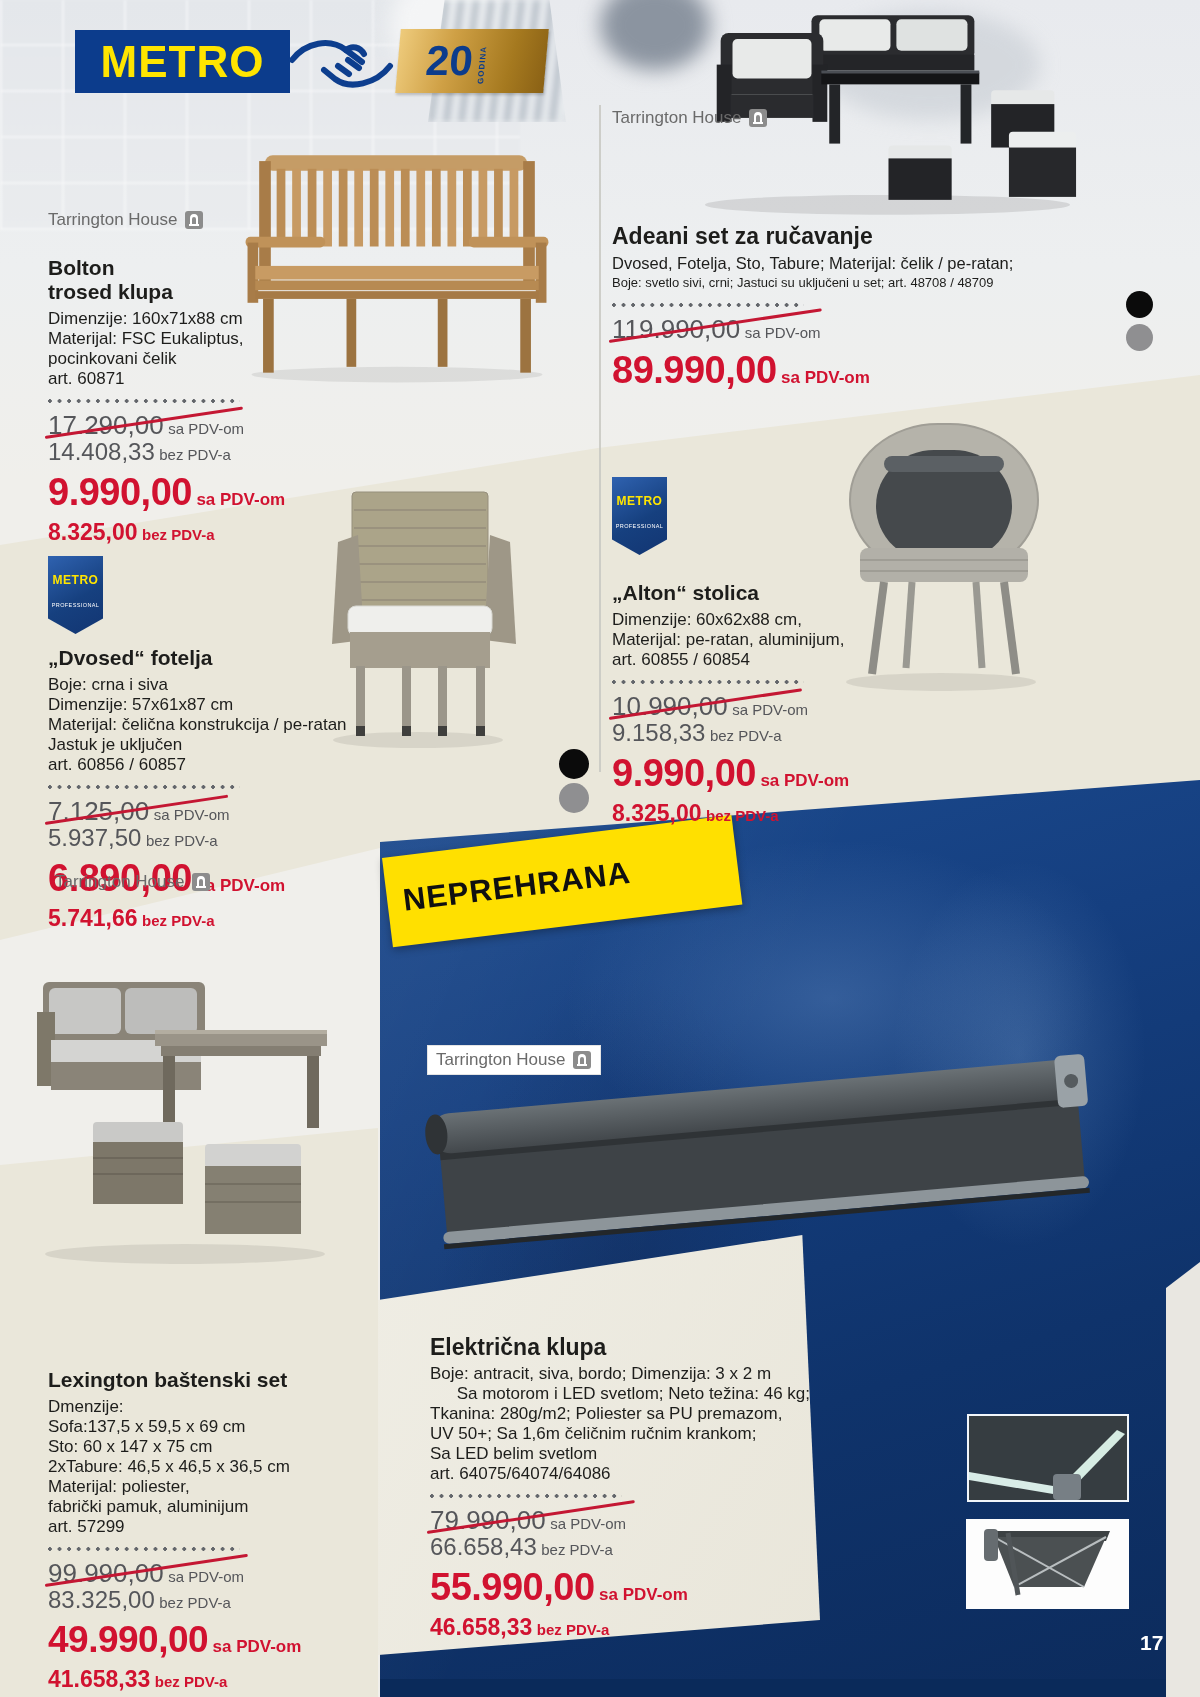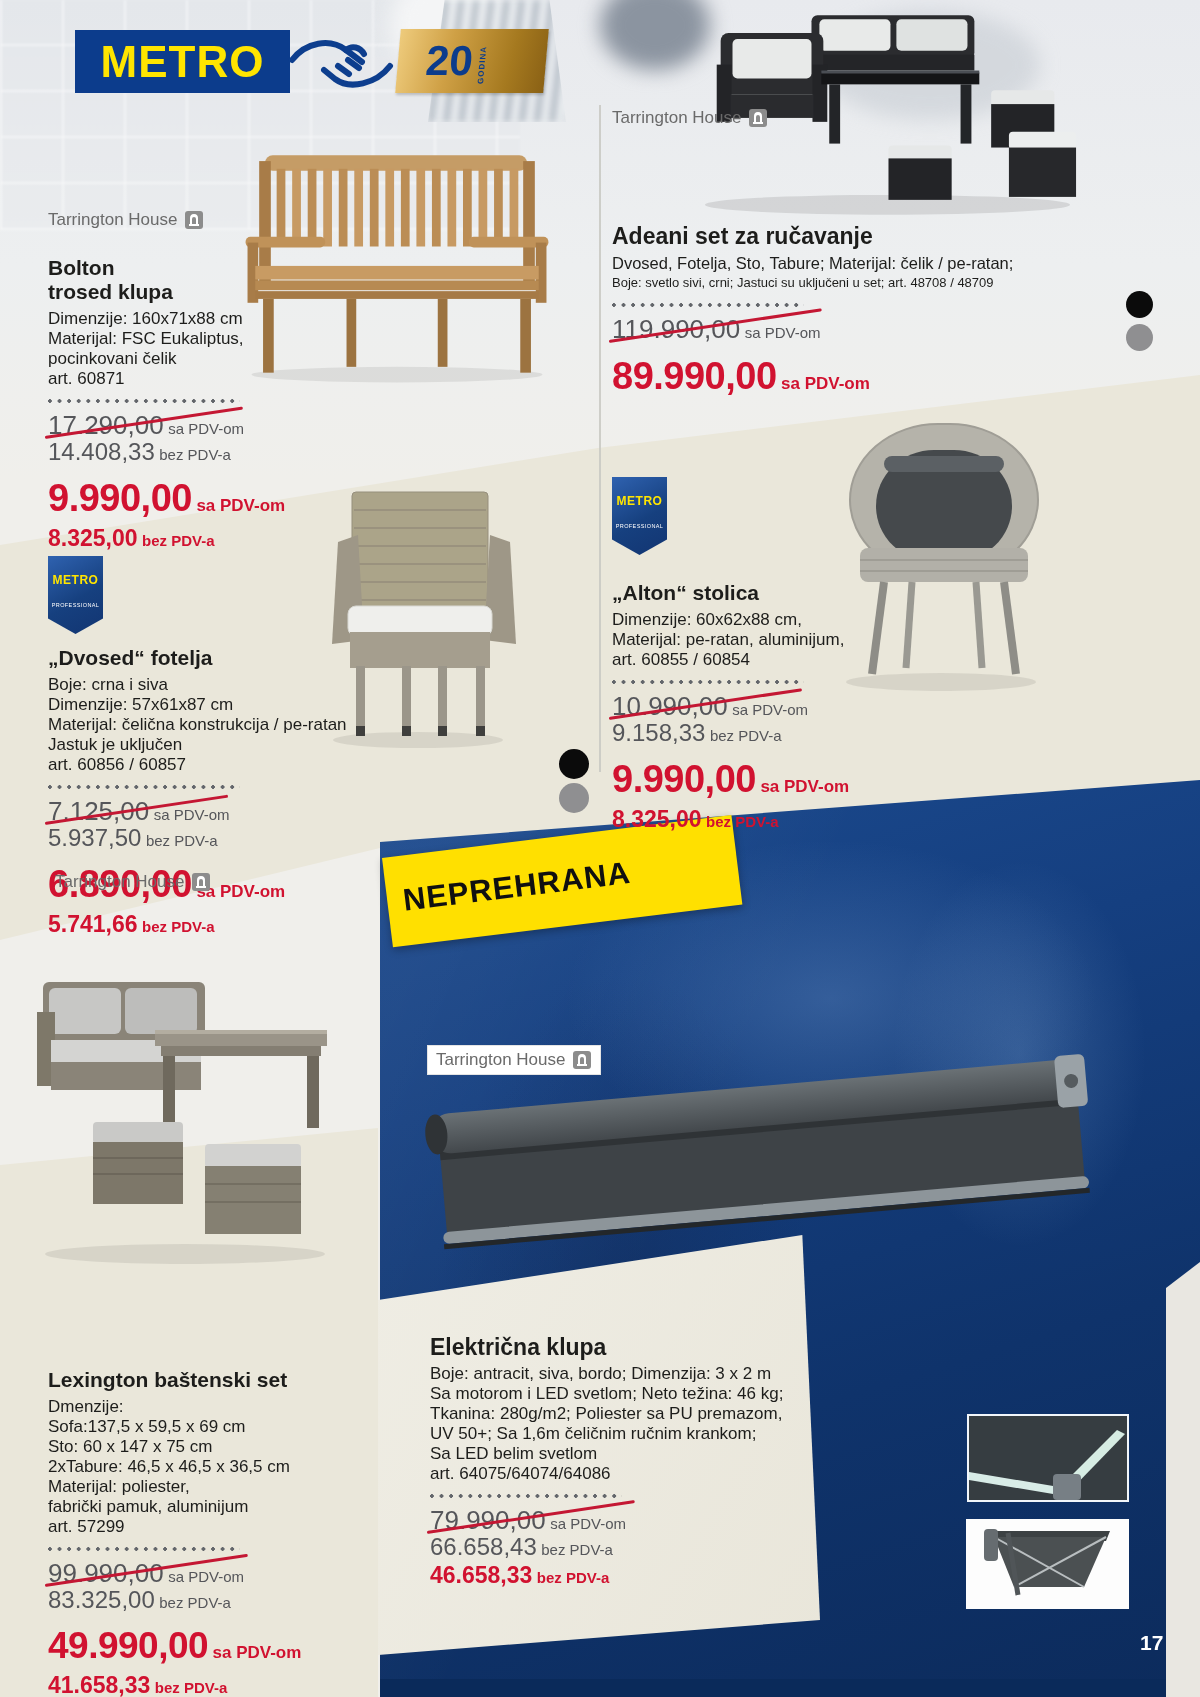--- a/index.html
+++ b/index.html
@@ -54,21 +54,21 @@
   .detail{font-size:17px;line-height:20px;}
   .dotted{height:4px;width:192px;margin:10px 0 11px;background-repeat:repeat-x;
     background-image:radial-gradient(circle at 2px 2px,#63666b 1.7px,transparent 1.9px);
     background-size:9.6px 4px;}
   .old-prices{position:relative;line-height:23px;}
   .op-num{font-size:26px;color:var(--gray);}
   .op-line.net .op-num{font-size:24px;}
   .op-suf{font-size:15px;color:var(--gray);}
   .strike{position:absolute;height:3px;background:var(--strike);left:-3px;top:22px;
     transform:rotate(-8.5deg);transform-origin:left center;border-radius:2px;}
-  .new-price{margin-top:14px;line-height:36px;}
+  .new-price{margin-top:8px;line-height:36px;}
   .np-gross{font-size:38px;font-weight:800;color:var(--red);letter-spacing:-.5px;}
   .np-suf{font-size:17px;font-weight:700;color:var(--red);}
   .new-net{margin-top:2px;line-height:24px;}
   .nn-num{font-size:23px;font-weight:700;color:var(--red);}
   .nn-suf{font-size:15px;font-weight:700;color:var(--red);}
 
   .metro-badge{width:55px;height:78px;margin-bottom:12px;
     background:linear-gradient(150deg,#2f62b0 0%,#16407f 55%,#123572 100%);
     clip-path:polygon(0 0,100% 0,100% 80%,50% 100%,0 80%);
     display:flex;flex-direction:column;align-items:center;padding-top:17px;
@@ -456,31 +456,35 @@
     <span>Tarrington House</span>
     <svg class="th-icon" viewBox="0 0 20 20">
       <rect x="1" y="1" width="18" height="18" rx="3" fill="#8c8c8c"></rect>
       <path d="M10,4 C7,4 6,6 6,8 L6,14 L8,14 L8,9 a2,2 0 0 1 4,0 L12,14 L14,14 L14,8 C14,6 13,4 10,4 Z" fill="#fff"></path>
       <rect x="5" y="14" width="10" height="2" fill="#fff"></rect>
     </svg>
   </div>
   <section class="product" id="prod-tenda" style="left:430px;top:1331px;width:380px;">
     <h2 class="p-title big">Električna klupa</h2>
     <div class="detail" style="white-space:nowrap;">Boje: antracit, siva, bordo; Dimenzija: 3 x 2 m</div>
-    <div class="detail" style="white-space:nowrap;">Sa motorom i LED svetlom; Neto težina: 46 kg;</div>
+    <div class="detail" style="white-space:nowrap;text-align:right;">Sa motorom i LED svetlom; Neto težina: 46 kg;</div>
     <div class="detail" style="white-space:nowrap;">Tkanina: 280g/m2; Poliester sa PU premazom,</div>
     <div class="detail" style="white-space:nowrap;">UV 50+; Sa 1,6m čeličnim ručnim krankom;</div>
     <div class="detail">Sa LED belim svetlom</div>
     <div class="detail">art. 64075/64074/64086</div>
     <div class="dotted"></div>
     <div class="old-prices">
       <div class="op-line"><span class="op-num">79.990,00</span> <span class="op-suf">sa PDV-om</span></div>
       <div class="op-line net"><span class="op-num">66.658,43</span> <span class="op-suf">bez PDV-a</span></div>
       <span class="strike" style="width:210px;"></span>
     </div>
+    <div class="new-price">
+      <span class="np-gross">55.990,00</span>
+      <span class="np-suf">sa PDV-om</span>
+    </div>
     <div class="new-net">
       <span class="nn-num">46.658,33</span>
       <span class="nn-suf">bez PDV-a</span>
     </div>
   </section>
 
   <div class="abs page-number">17</div>
 </div>
 
 </body></html>

